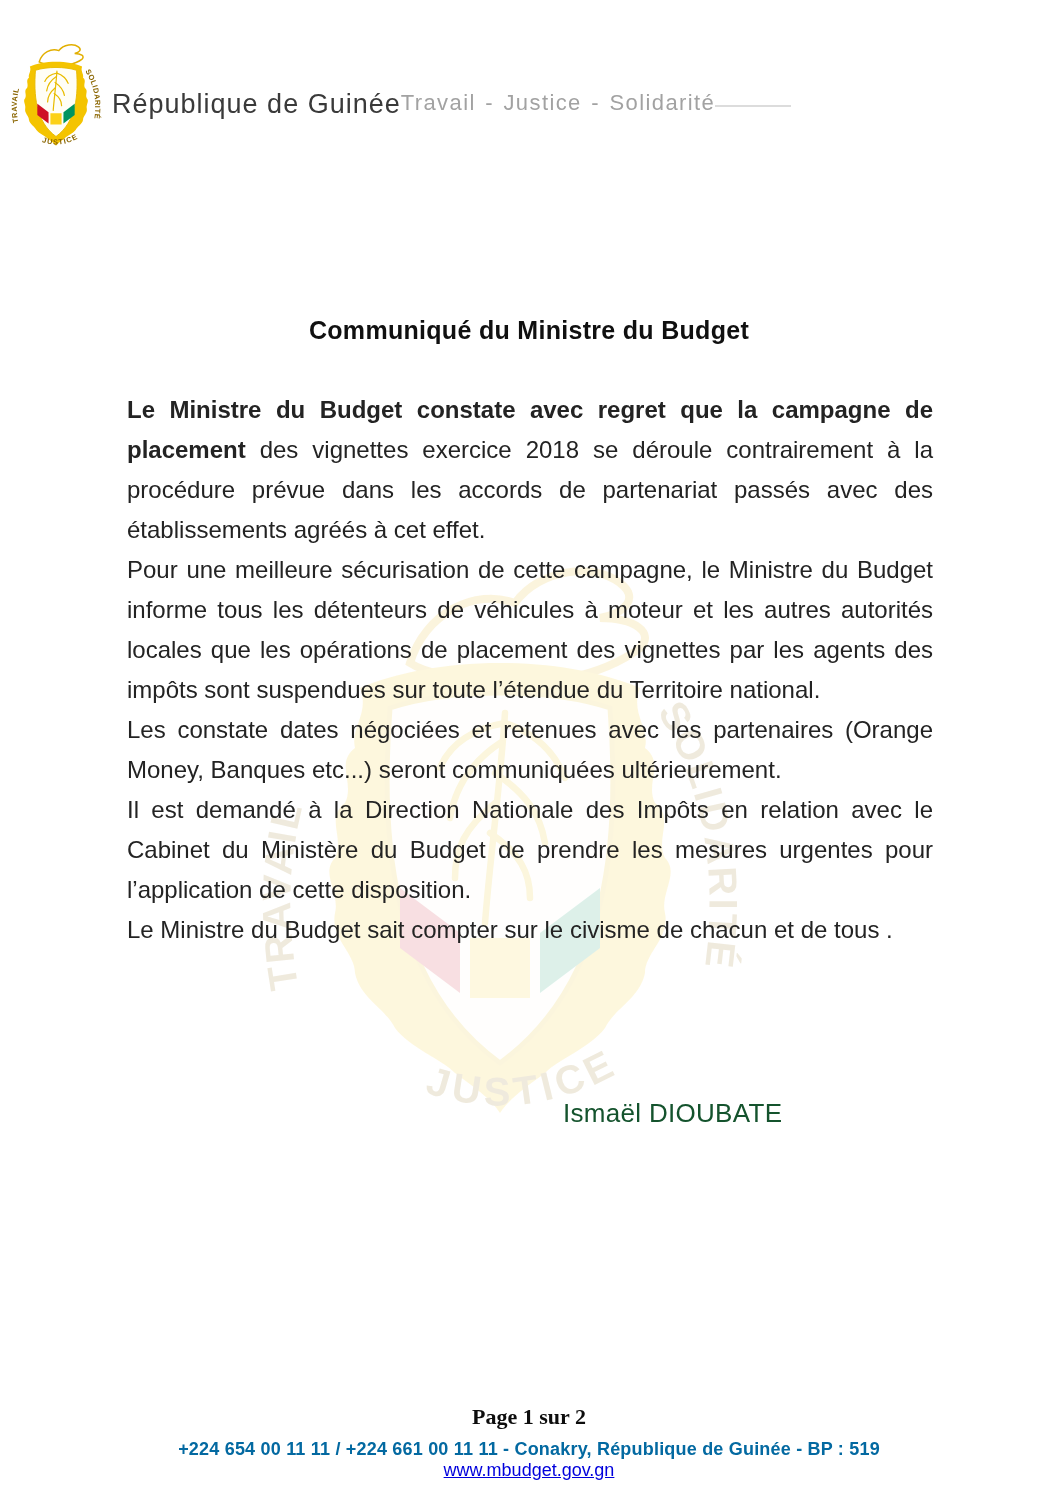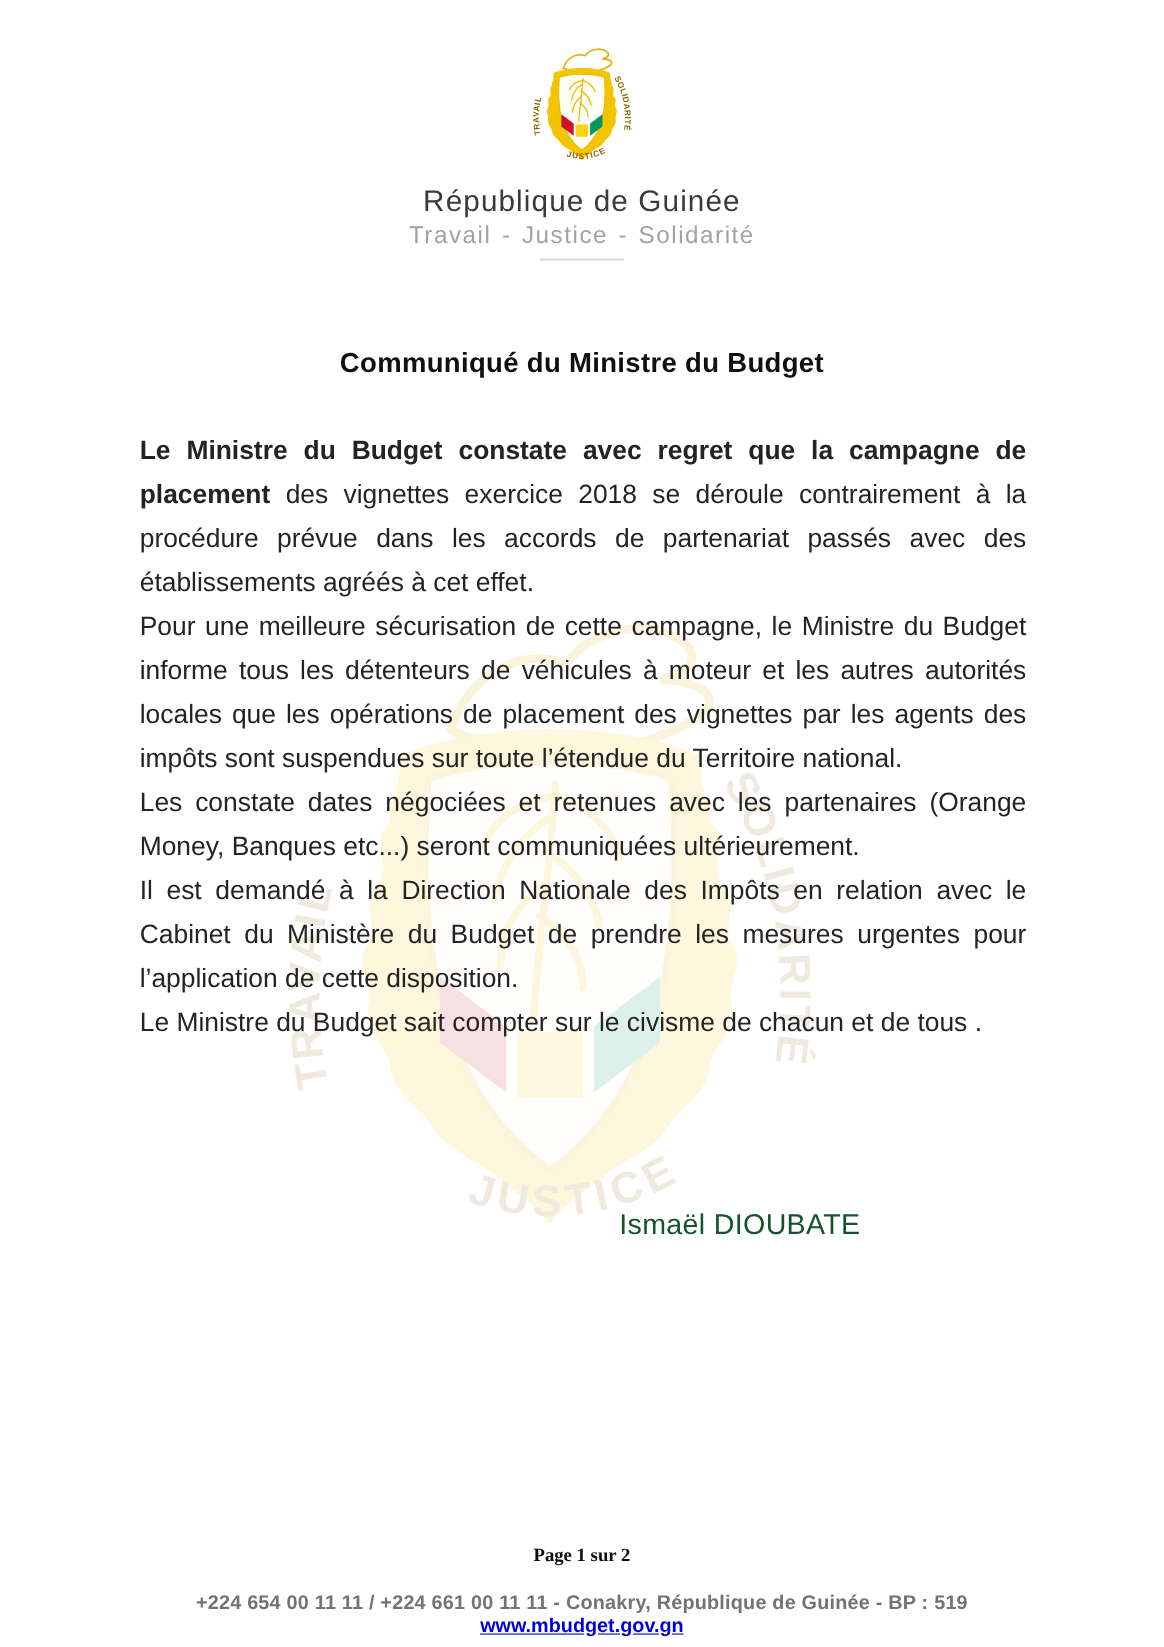--- a/index.html
+++ b/index.html
@@ -8,21 +8,21 @@
     width:1058px;
     height:1497px;
     background:#ffffff;
     overflow:hidden;
     font-family:"Liberation Sans", sans-serif;
     color:#232323;
   }
   
   .header{
     position:absolute; top:40px; left:0; right:0;
-    display:flex; flex-direction:column; align-items:center;
+    display:flex; flex-direction:row; align-items:center;
   }
   .emblem{ width:112px; height:124px; display:block; }
   .republic{
     margin-top:4px;
     font-size:27px; font-weight:400; color:#3a3a3a; letter-spacing:1px;
   }
   .motto{
     margin-top:2px;
     font-size:22px; color:#a2a2a2; letter-spacing:1.4px; word-spacing:2px;
   }
@@ -62,28 +62,28 @@
     pointer-events:none;
   }
   
   .footer{
     position:absolute; left:0; right:0; top:1404px;
     text-align:center;
     z-index:2;
   }
   .page-indicator{
     font-family:"Liberation Serif", serif;
-    font-size:17px; font-weight:700; color:#0d0d0d;
+    font-size:22px; font-weight:700; color:#0d0d0d;
   }
   .contact-line{
-    margin-top:23px;
-    font-size:18px; font-weight:700; color:#737373; letter-spacing:0.2px;
+    margin-top:9px;
+    font-size:18px; font-weight:700; color:#0369a1; letter-spacing:0.2px;
   }
   .website a{
-    font-size:18px; font-weight:700; color:#0000dc;
+    font-size:18px; font-weight:400; color:#0000dc;
     text-decoration:underline;
     text-align:right;
   }
   svg text{ font-family:"Liberation Sans", sans-serif; }
 </style>
 </head>
 <body>
 
 <svg width="0" height="0" style="position:absolute">
   <symbol id="emblem-symbol" viewBox="0 0 120 132">

